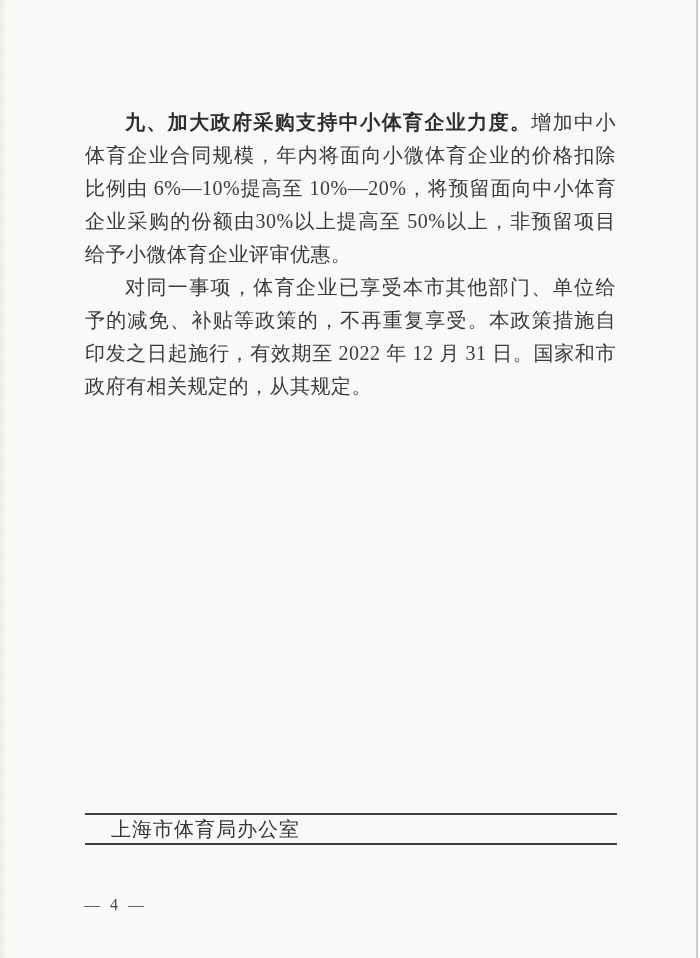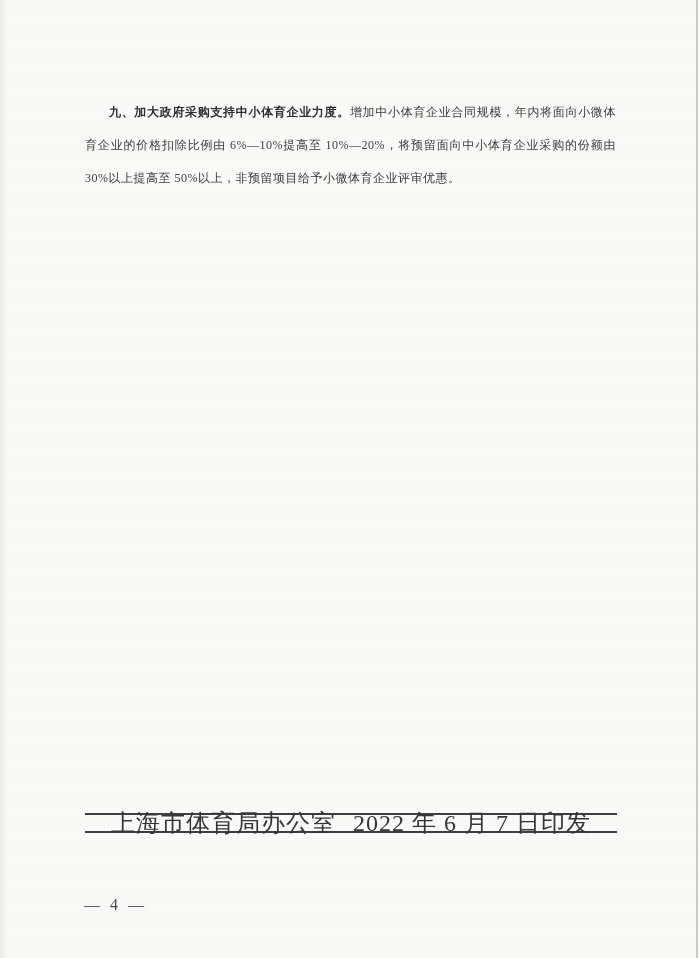--- a/index.html
+++ b/index.html
@@ -21,40 +21,40 @@
     position: absolute; left: 0; top: 0; width: 6px; height: 958px;
     background: linear-gradient(90deg, #e9e9e5, rgba(250,250,248,0));
   }
   .scan-edge-right {
     position: absolute; left: 696px; top: 0; width: 2px; height: 958px;
     background: #cbcbc8;
   }
 
   .doc-body {
     position: absolute;
-    left: 85px; top: 96px; width: 531px;
-    font-size: 12px;
+    left: 85px; top: 106px; width: 531px;
+    font-size: 20px;
     line-height: 33px;
     text-align: justify;
     letter-spacing: 0.5px;
   }
   .para { margin: 0; text-indent: 2em; }
   .para-heading { font-weight: 700; color: #2e2e2e; }
 
   .colophon {
     position: absolute;
-    left: 85px; top: 813px; width: 532px; height: 20px;
+    left: 85px; top: 813px; width: 532px; height: 32px;
     box-sizing: border-box;
     border-top: 2px solid #3e3e3e;
     border-bottom: 2px solid #3e3e3e;
     display: flex;
     justify-content: space-between;
     align-items: center;
     padding: 0 26px;
-    font-size: 24px;
+    font-size: 20px;
     letter-spacing: 1px;
     color: #363636;
   }
 
   .page-number {
     position: absolute;
     left: 84px; top: 896px;
     font-size: 16px;
     letter-spacing: 3px;
     color: #474747;
@@ -63,20 +63,20 @@
 </head>
 <body>
 
 <div class="scan-edge-left"></div>
 <div class="scan-edge-right"></div>
 
 <main class="doc-body">
   <p class="para"><b class="para-heading">九、加大政府采购支持中小体育企业力度。</b><span>增加中小体育企业合同规模，年内将面向小微体育企业的价格扣除比例由 6%—10%提高至 10%—20%，将预留面向中小体育企业采购的份额由30%以上提高至 50%以上，非预留项目给予小微体育企业评审优惠。</span></p>
 
 
+  <p class="para"><b class="para-heading"></b><span>对同一事项，体育企业已享受本市其他部门、单位给予的减免、补贴等政策的，不再重复享受。本政策措施自印发之日起施行，有效期至 2022 年 12 月 31 日。国家和市政府有相关规定的，从其规定。</span></p>
 </main>
 
 <footer class="colophon">
   <span>上海市体育局办公室</span>
-  <span>2022 年 6 月 7 日印发</span>
 </footer>
 
 <div class="page-number">— 4 —</div>
 
 </body></html>

